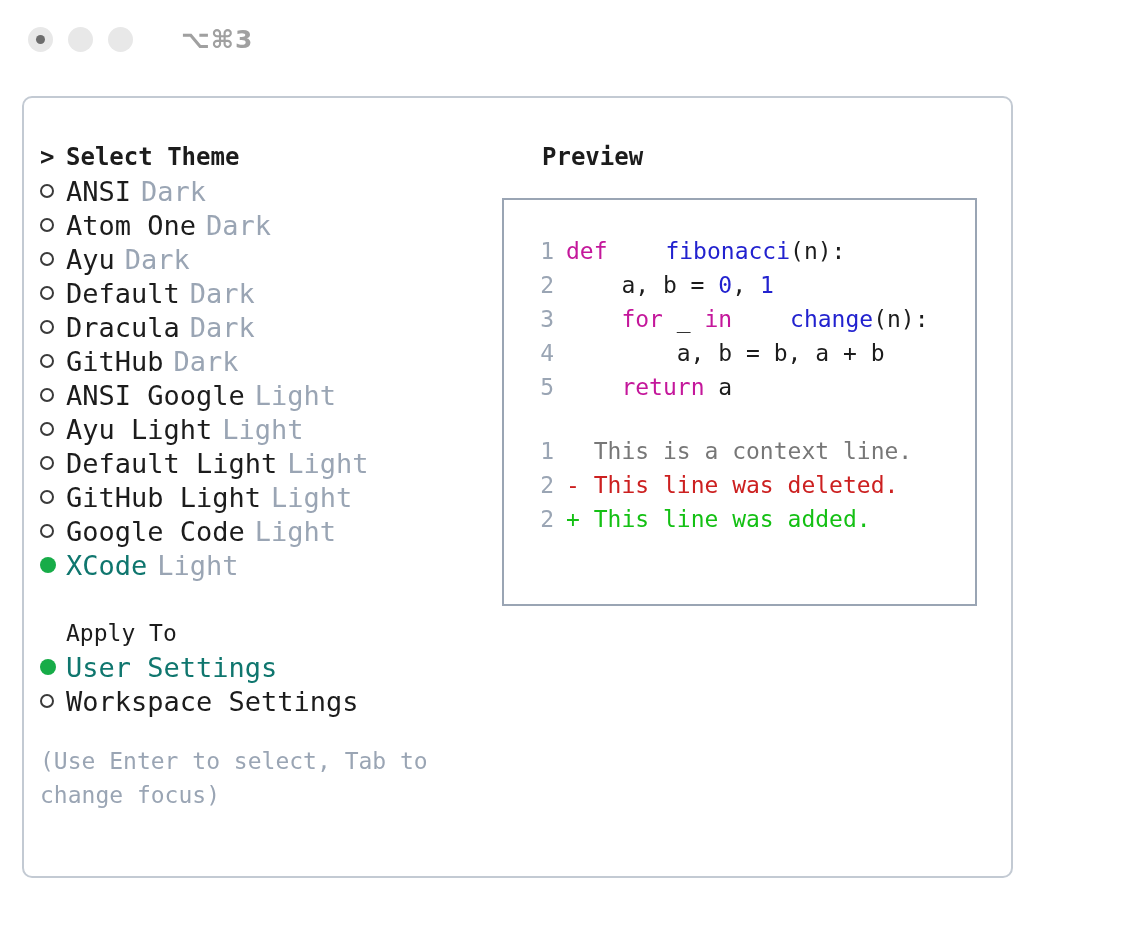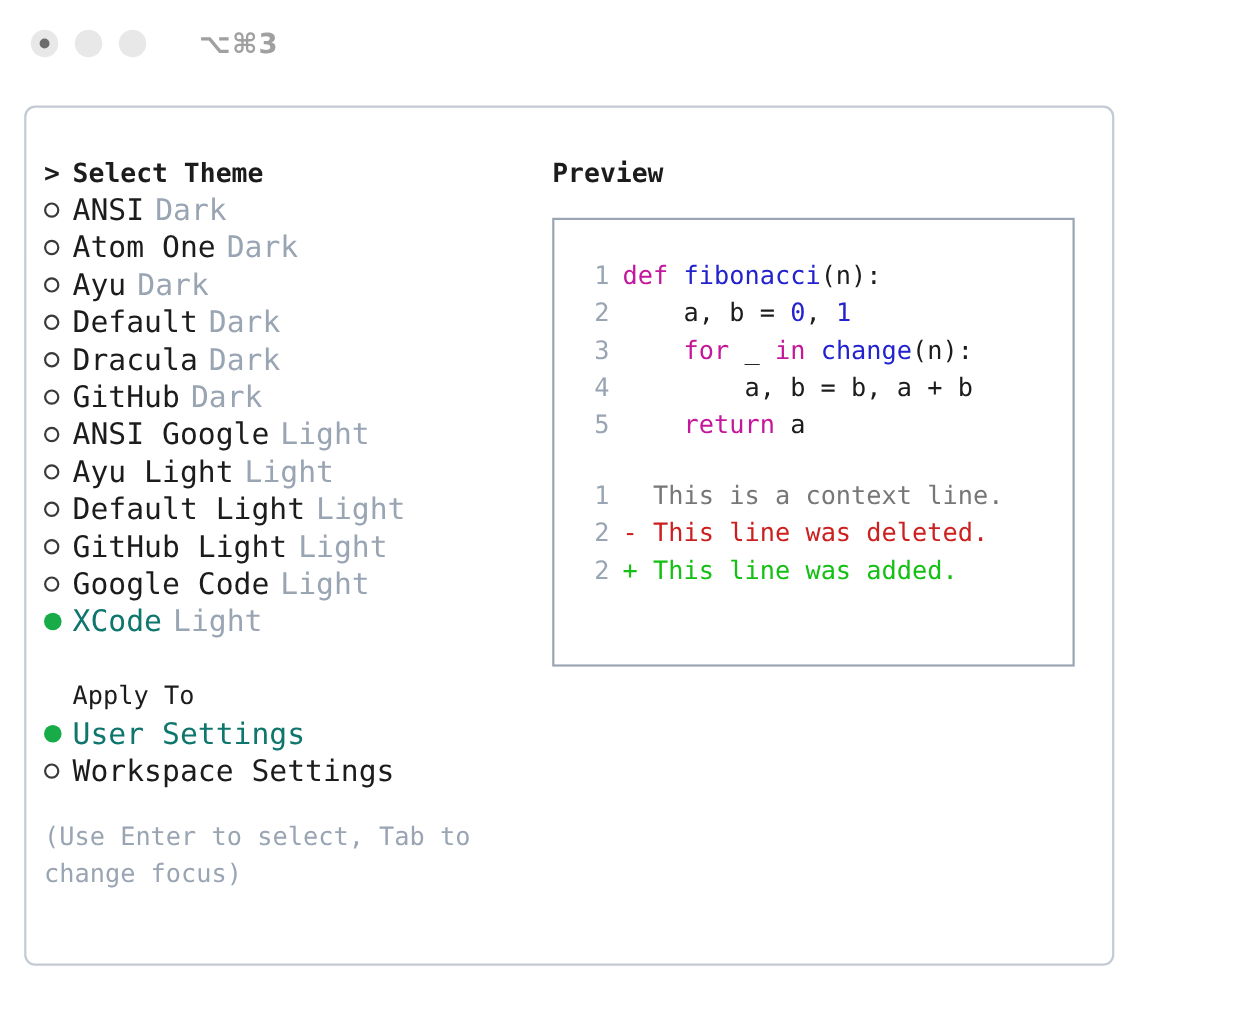--- a/index.html
+++ b/index.html
@@ -154,20 +154,21 @@
     width: 500px;
   }
   #preview-title {
     font-size: 24px;
     font-weight: bold;
     color: #1c1c1c;
     height: 34px;
     display: flex;
     align-items: center;
     white-space: pre;
+    margin-left: 40px;
   }
   #preview-box {
     margin-top: 24px;
     width: 475px;
     height: 408px;
     border: 2px solid #9aa5b4;
     box-sizing: border-box;
     background: #ffffff;
     padding: 38px 0 0 16px;
   }
@@ -180,21 +181,21 @@
   }
   .lineno {
     width: 34px;
     flex: none;
     text-align: right;
     color: #9aa5b4;
     margin-right: 12px;
   }
   .code-text { color: #1c1c1c; }
   .kw    { color: #c4179b; }
-  .fn    { color: #2222cf; }
+  .fn    { color: #2222cf; margin-left: 44px; }
   .num   { color: #2222cf; }
   .plain { color: #1c1c1c; }
   .ctx   { color: #777777; }
   .del   { color: #cc2020; }
   .add   { color: #14c014; }
   .gap   { height: 30px; }
 </style>
 </head>
 <body>
 

